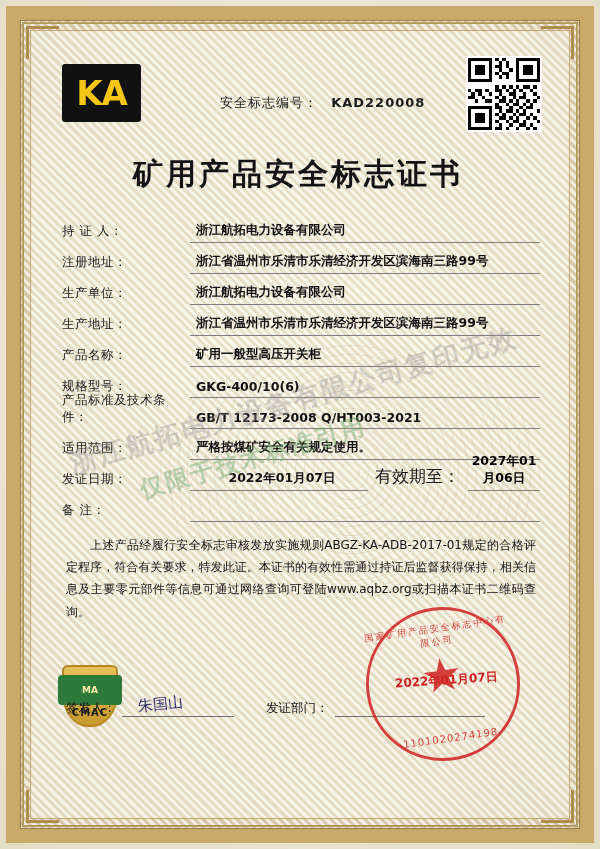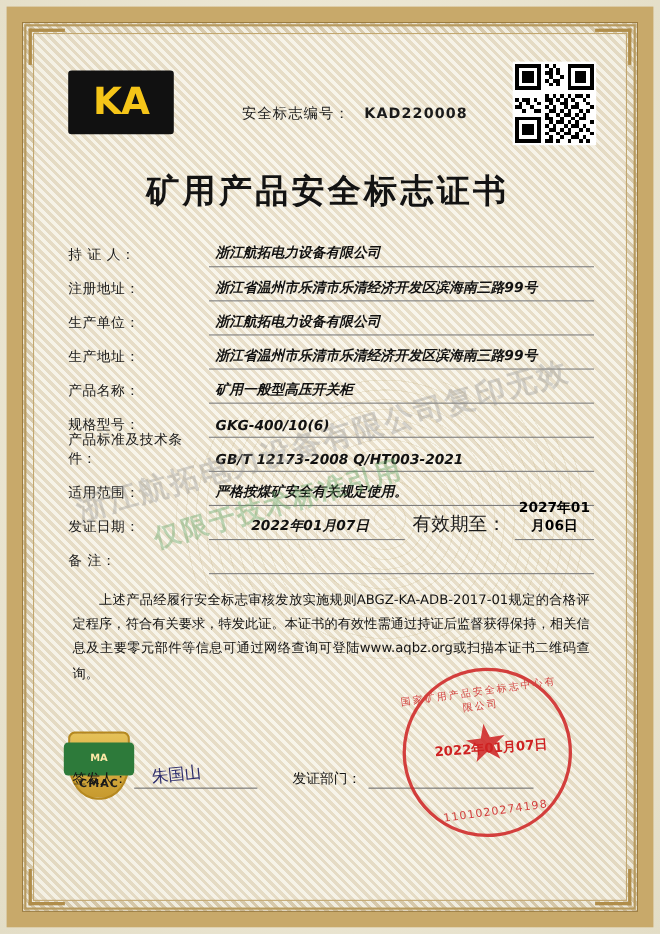--- a/index.html
+++ b/index.html
@@ -48,21 +48,21 @@
   .corner.bl{left:26px;bottom:26px;border-right:none;border-top:none;}
   .corner.br{right:26px;bottom:26px;border-left:none;border-top:none;}
 
   .content{
     position:absolute;left:40px;top:42px;right:40px;bottom:40px;
   }
 
   
   .logo{
     position:absolute;left:22px;top:22px;
-    width:96px;height:58px;
+    width:79px;height:58px;
     background:#111;
     border-radius:3px;
     display:flex;align-items:center;justify-content:center;text-align:center;
   }
   .logo-text{
     color:#f5c518;font-size:34px;font-weight:bold;
     letter-spacing:-1px;
     font-family:"DejaVu Sans","Liberation Sans",sans-serif;
   }
 
@@ -111,21 +111,20 @@
     padding-bottom:3px;
   }
   .row .val{
     flex:1;
     font-size:12.5px;color:#111;
     font-weight:bold;
     border-bottom:1px solid #7e7e7e;
     padding:0 0 3px 6px;
     white-space:nowrap;
     overflow:hidden;
-    font-style:italic;
   }
   .row.split .val{flex:0 0 172px;text-align:center;}
   .row.split .lab2{
     width:92px;flex:0 0 92px;text-align:right;
     font-size:17px;color:#1b1b1b;padding:0 8px 3px 0;
   }
   .row.split .val2{
     flex:1;font-size:12.5px;font-weight:bold;text-align:center;
     border-bottom:1px solid #7e7e7e;padding-bottom:3px;
   }

